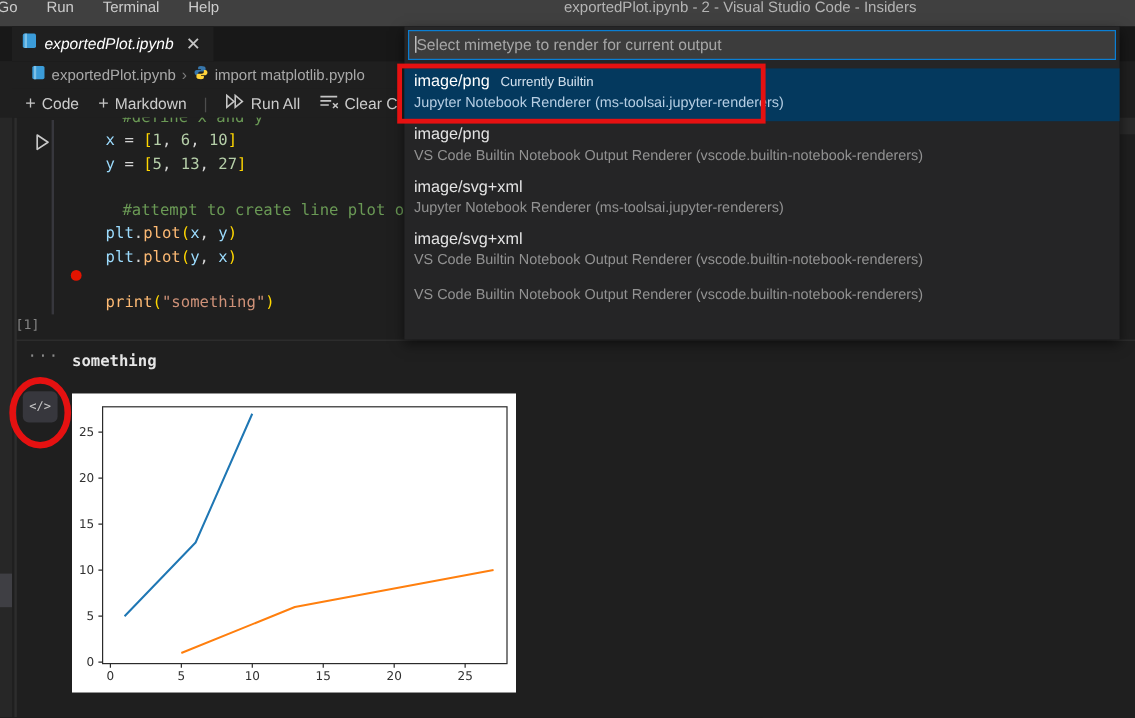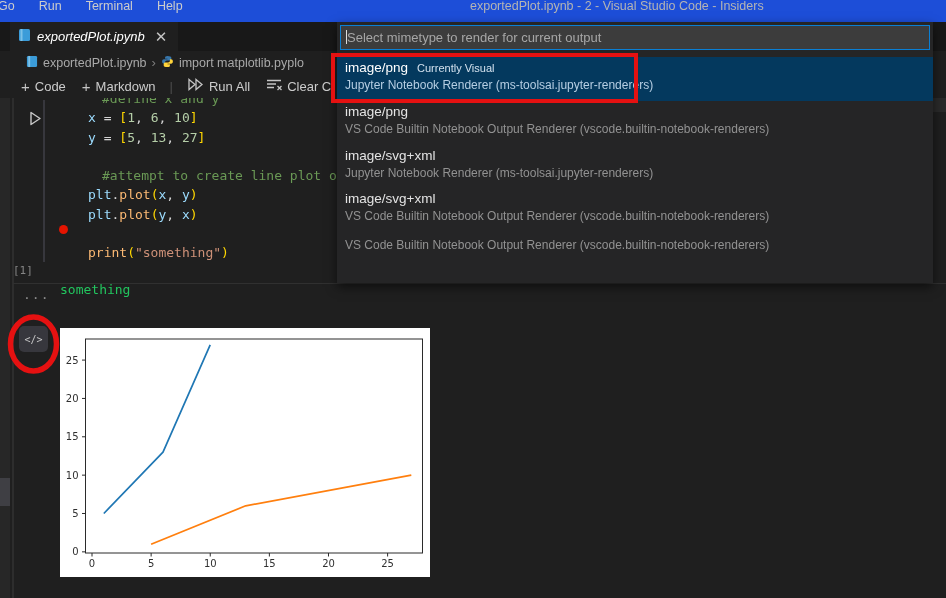--- a/index.html
+++ b/index.html
@@ -1,21 +1,21 @@
 <!DOCTYPE html>
 <html><head>
 <meta charset="utf-8">
 <style>
   * { margin:0; padding:0; box-sizing:border-box; }
   html,body { width:946px; height:598px; overflow:hidden; background:#1f1f1f;
               font-family:"Liberation Sans", sans-serif; }
   #root { position:relative; width:946px; height:598px; background:#1f1f1f; overflow:hidden; }
 
   
-  .titlebar { position:absolute; left:0; top:0; width:946px; height:22px; background:#1d4ed8; z-index:6; overflow:hidden; }
+  .titlebar { position:absolute; left:0; top:0; width:946px; height:22px; background:#404040; z-index:6; overflow:hidden; }
   .menus { position:absolute; left:-14px; top:-3px; display:flex; gap:0; }
   .menu-item { color:#cccccc; font-size:12.5px; padding:0 12px; line-height:18px; }
   .win-title { position:absolute; left:470px; top:-3px; color:#b4b4b4; font-size:12.5px; line-height:18px; white-space:nowrap; }
 
   
   .tabbar { position:absolute; left:0; top:22px; width:946px; height:29px; background:#181818; z-index:6; }
   .tab { position:absolute; left:10px; top:0; height:29px; width:168px; background:#1f1f1f;
          display:flex; align-items:center; padding:0 8px; gap:6px; }
   .tab-name { color:#ffffff; font-style:italic; font-size:13px; white-space:nowrap; }
   .tab-close { color:#c5c5c5; font-size:15px; margin-left:4px; }
@@ -44,22 +44,22 @@
   .code-area { position:absolute; left:88px; top:89px; z-index:1; font-family:"DejaVu Sans Mono","Liberation Mono",monospace;
                font-size:13px; line-height:19.3px; white-space:pre; }
   .tok-comment { color:#6a9955;margin-left:14px; } .tok-var { color:#9cdcfe; } .tok-op { color:#d4d4d4; }
   .tok-num { color:#b5cea8; } .tok-brk { color:#ffd700; } .tok-func { color:#fdba74; } .tok-str { color:#ce9178; }
   .breakpoint { position:absolute; left:59px; top:225px; width:9px; height:9px; border-radius:50%; background:#e51400; z-index:2; }
   .exec-count { position:absolute; left:13px; top:264px; font-family:"DejaVu Sans Mono",monospace; font-size:11px; color:#858585; z-index:2; }
 
   
   .collapse-dots { position:absolute; left:23px; top:290px; color:#8b8b8b; font-size:13px; letter-spacing:1px; z-index:2;
                    font-family:"DejaVu Sans Mono",monospace; }
-  .out-text { position:absolute; left:60px; top:282px; font-family:"DejaVu Sans Mono","Liberation Mono",monospace;
-              font-size:13px; color:#22c55e; z-index:1; }
+  .out-text { position:absolute; left:60px; top:294px; font-family:"DejaVu Sans Mono","Liberation Mono",monospace;
+              font-size:13px; color:#e5e5e5; z-index:1;font-weight:bold; }
   .mime-btn { position:absolute; left:19px; top:326px; width:29px; height:26px; background:#37373d; border-radius:5px;
               color:#c5c5c5; font-size:10px; font-family:"DejaVu Sans Mono",monospace; display:flex; align-items:center;
               justify-content:center; z-index:2; }
   .plot { position:absolute; left:60px; top:328px; width:370px; height:249px; background:#ffffff; z-index:1; }
 
   
   .quickpick { position:absolute; left:337px; top:22px; width:596px; height:261px; background:#252526; z-index:50;
                box-shadow:0 4px 10px rgba(0,0,0,0.55); }
   .qp-input { position:absolute; left:3px; top:3px; width:590px; height:25px; background:#3c3c3c;
               border:1px solid #0a7fd4; color:#a6a6a6; font-size:13px; line-height:23px; padding-left:6px;
@@ -212,21 +212,21 @@
         <polyline points="91.1,216.2 185.7,177.8 351.3,147.1" fill="none" stroke="#ff7f0e" stroke-width="1.7" stroke-linejoin="round"></polyline>
       </svg></div>
 
   <div class="quickpick">
     <div class="qp-input">Select mimetype to render for current output</div>
     <div class="qp-caret"></div>
     <div class="qp-list" id="qp-list">
         <div class="qp-item selected">
           <div class="qp-title-row">
             <span class="qp-title">image/png</span>
-            <span class="qp-badge">Currently Visual</span>
+            <span class="qp-badge">Currently Builtin</span>
           </div>
           <div class="qp-desc">Jupyter Notebook Renderer (ms-toolsai.jupyter-renderers)</div>
         </div>
         <div class="qp-item">
           <div class="qp-title-row">
             <span class="qp-title">image/png</span>
           </div>
           <div class="qp-desc">VS Code Builtin Notebook Output Renderer (vscode.builtin-notebook-renderers)</div>
         </div>
         <div class="qp-item">

